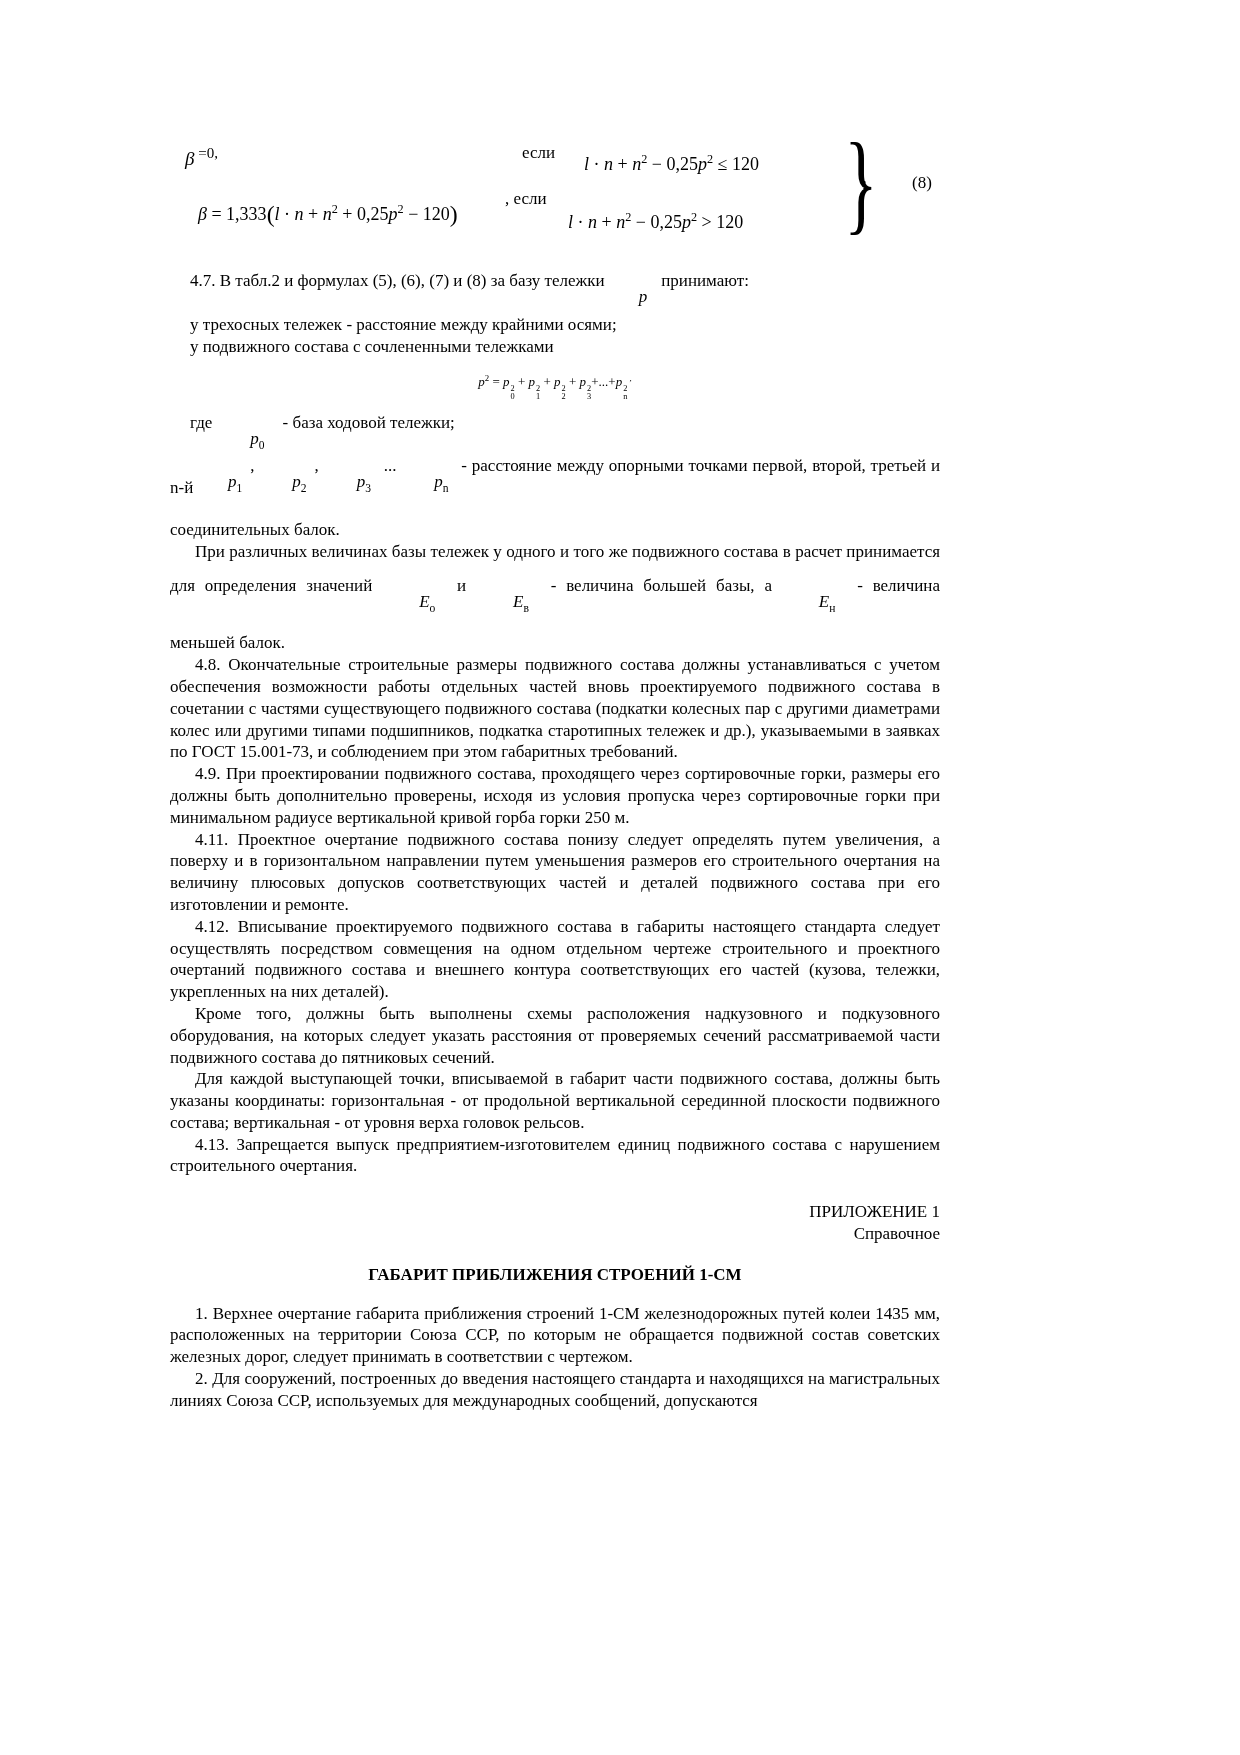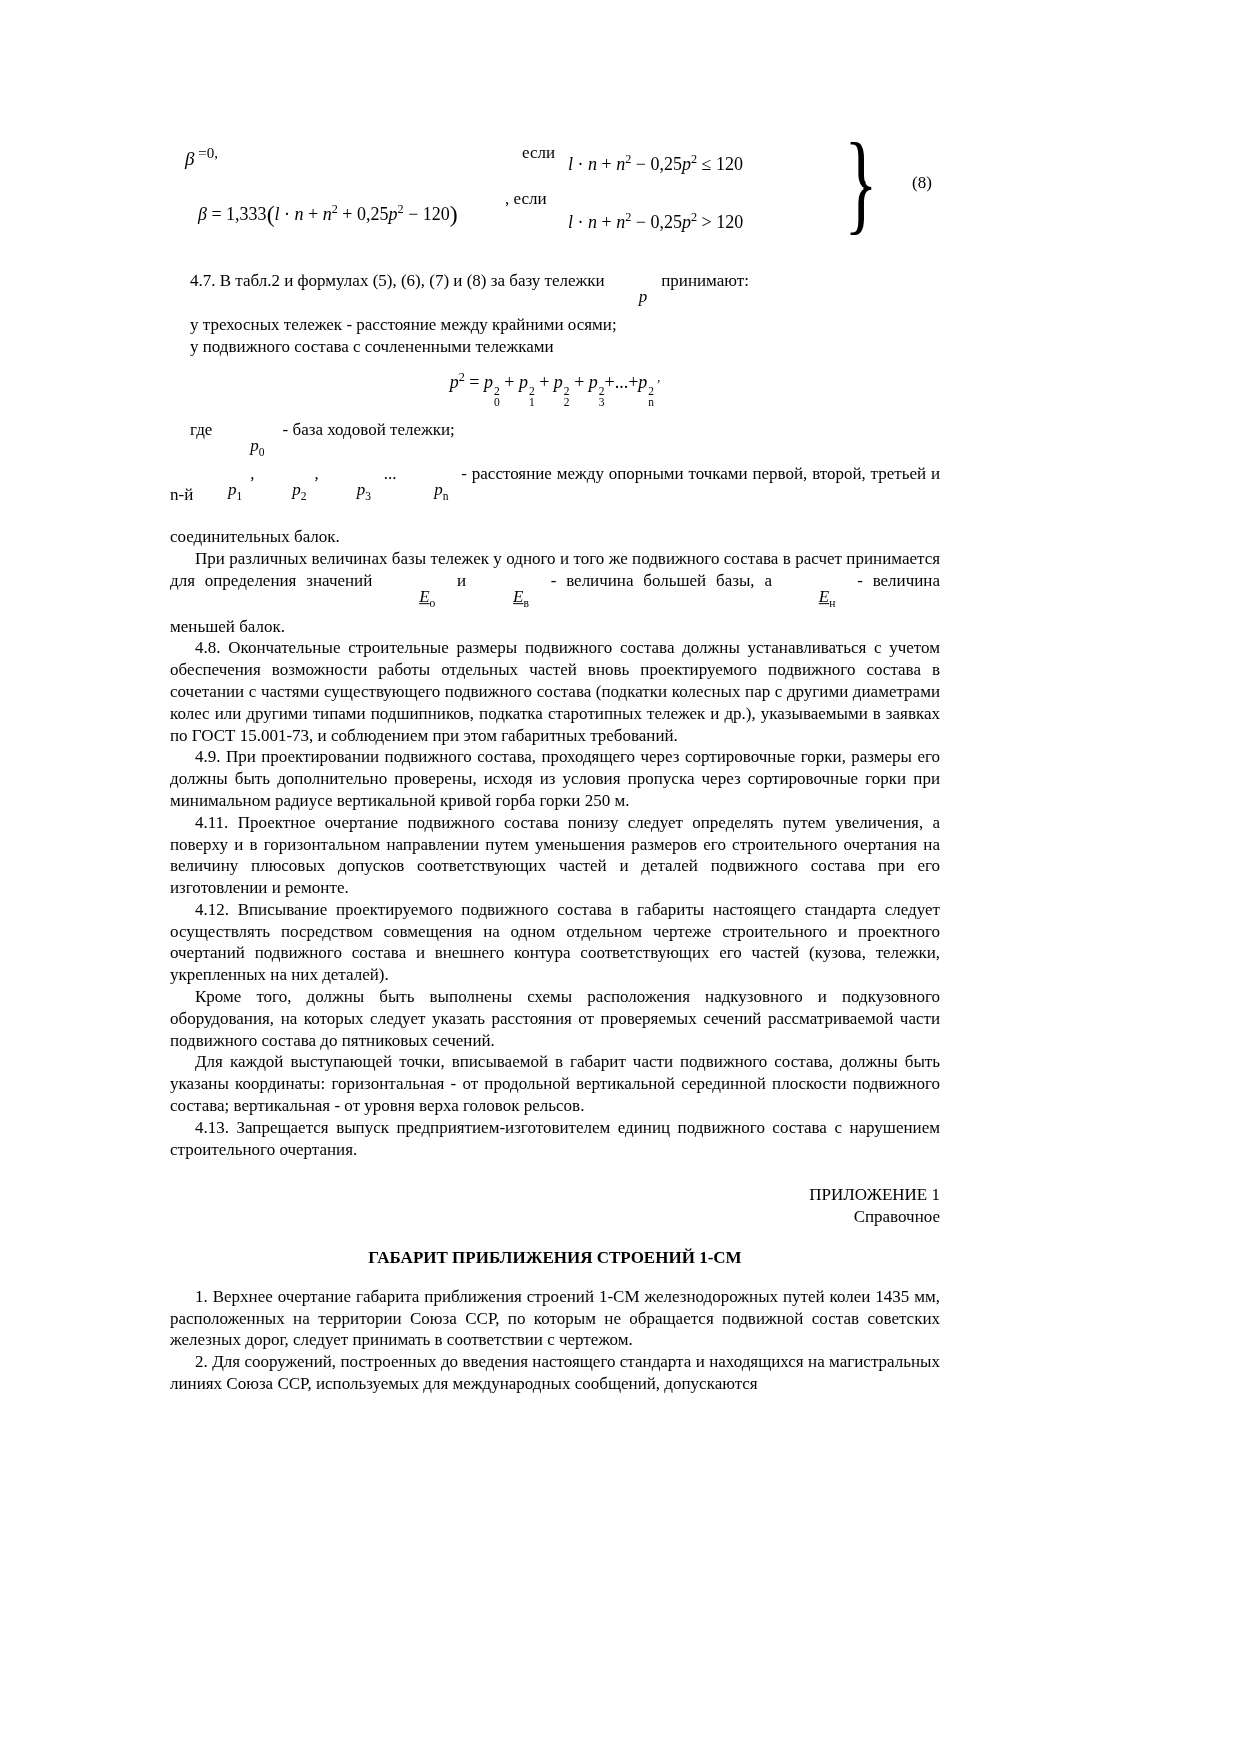--- a/index.html
+++ b/index.html
@@ -20,37 +20,37 @@
   .noindent { text-indent: 0; margin-top: 14px; }
 
   
   i { font-style: italic; }
   sup { font-size: 68%; line-height: 0; }
   sub { font-size: 68%; line-height: 0; }
   .big { font-size: 132%; line-height: 0; vertical-align: -0.1em; }
   .ss { display: inline-flex; flex-direction: column; font-size: 64%; line-height: 1; vertical-align: -0.55em; margin-left: 1px; font-style: normal; }
   .ss-t, .ss-b { display: block; font-style: normal; }
   .drop { display: inline-block; transform: translateY(0.95em); font-size: 17px; }
-  .m8 { margin: 0 8px; } .m12 { margin: 0 12px; text-decoration: underline; } .m14 { margin: 0 14px; } .m18 { margin: 0 18px; }
+  .m8 { margin: 0 8px; } .m12 { margin: 12px 12px; } .m14 { margin: 0 14px; } .m18 { margin: 0 18px; }
 
   
   .eq8 { position: relative; height: 118px; margin-bottom: 24px; }
   .eq8 .e { position: absolute; white-space: nowrap; }
   .eq8 .b1 { left: 15px; top: 20px; font-size: 19px; }
   .eq8 .b1 sup { font-size: 15px; }
   .eq8 .if1 { left: 352px; top: 14px; }
-  .eq8 .ex1 { left: 398px; top: 26px; font-size: 18px; }
+  .eq8 .ex1 { left: 414px; top: 26px; font-size: 18px; }
   .eq8 .b2 { left: 28px; top: 76px; font-size: 18px; }
   .eq8 .if2 { left: 335px; top: 60px; }
   .eq8 .ex2 { left: 398px; top: 84px; font-size: 18px; }
   .eq8 .brace { left: 664px; top: -6px; font-size: 112px; line-height: 120px; transform: scaleX(0.62); transform-origin: center; }
   .eq8 .semi { left: 692px; top: 46px; font-size: 18px; }
   .eq8 .num { left: 742px; top: 44px; }
 
-  .formula-center { text-align: center; font-size: 18px; line-height: 30px; margin: 10px 0 10px; }
+  .formula-center { text-align: center; font-size: 13px; line-height: 30px; margin: 10px 0 10px; }
 
   .mb22 { margin-bottom: 22px; }
   .mb20 { margin-bottom: 20px; }
   .mt24 { margin-top: 24px; }
 
   .appendix-label { text-align: right; margin: 0; margin-top: 24px; }
   .appendix-sub { text-align: right; margin: 0; }
   .heading { text-align: center; font-weight: bold; margin: 19px 0 17px; }
 </style>
 </head>

